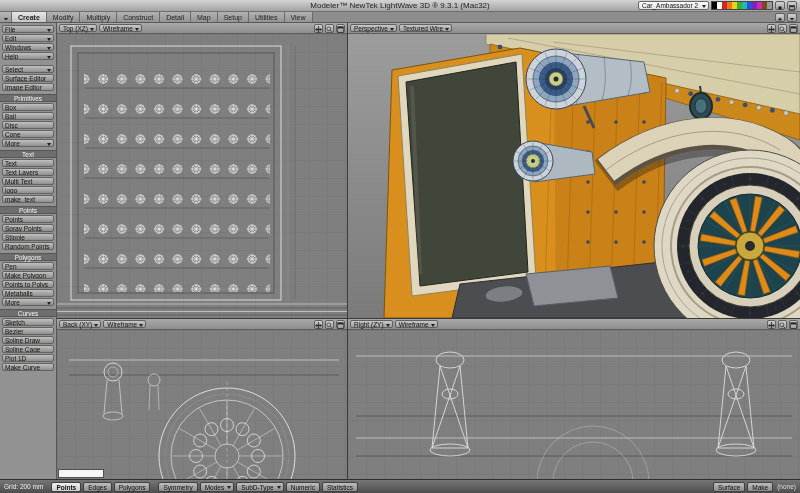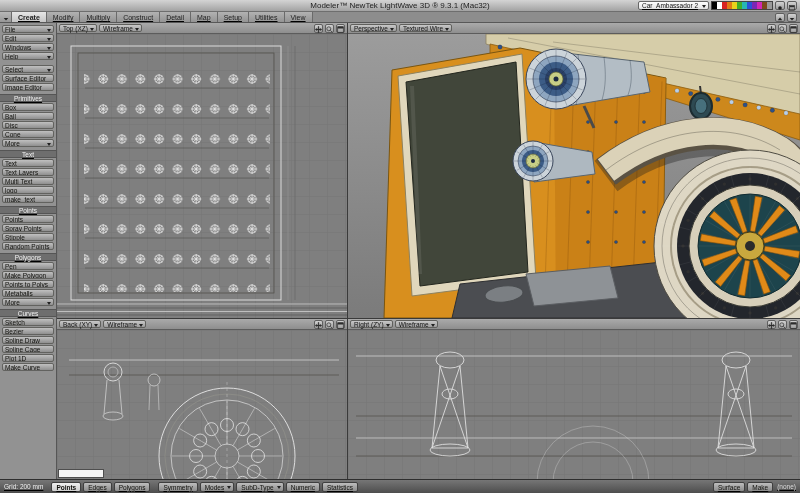--- a/index.html
+++ b/index.html
@@ -1,18 +1,18 @@
 <!DOCTYPE html>
 <html><head>
 <meta charset="utf-8">
 <style>
   html,body{margin:0;padding:0;background:#9a9a9a;font-family:"Liberation Sans",sans-serif;
     width:800px;height:493px;overflow:hidden;-webkit-font-smoothing:none;}
   *{box-sizing:border-box;user-select:none;}
-  .app{width:800px;height:493px;display:flex;flex-direction:column;background:#9a9a9a;text-decoration:underline;}
+  .app{width:800px;height:493px;display:flex;flex-direction:column;background:#9a9a9a;}
 
   
   .titlebar{height:12px;background:linear-gradient(#d4d4d4,#a2a2a2);border-bottom:1px solid #6e6e6e;
     display:flex;align-items:center;position:relative;flex:0 0 12px;}
   .titlebar .title{position:absolute;left:0;right:0;text-align:center;font-size:8px;color:#222;line-height:12px;}
   .tb-right{margin-left:auto;display:flex;align-items:center;gap:2px;padding-right:3px;position:relative;z-index:2;}
   .obj-select{height:9px;line-height:8px;font-size:6.5px;background:linear-gradient(#fdfdfd,#e3e3e3);
     border:1px solid #666;border-radius:2px;padding:0 10px 0 3px;color:#111;position:relative;}
   .palette{display:flex;border:1px solid #444;height:9px;}
   .swatch{width:5px;height:7px;}

